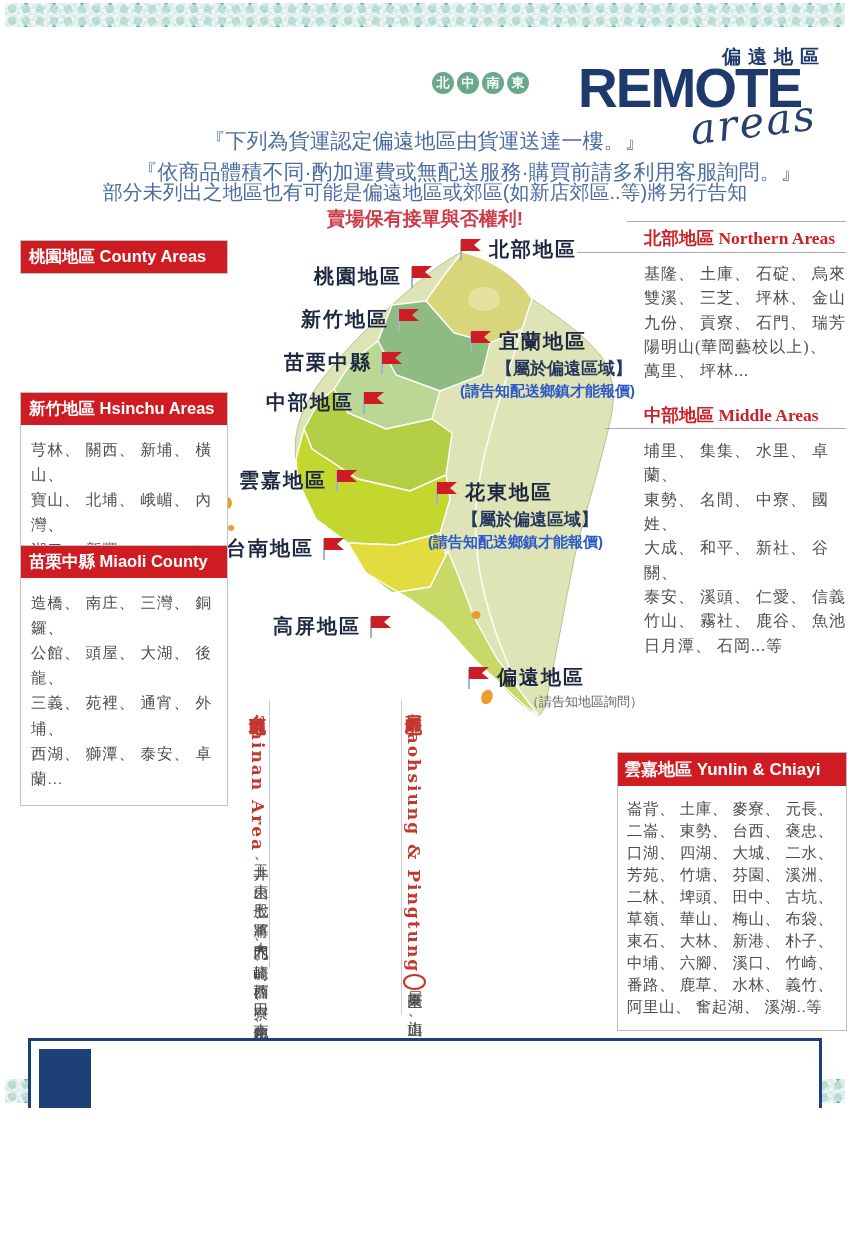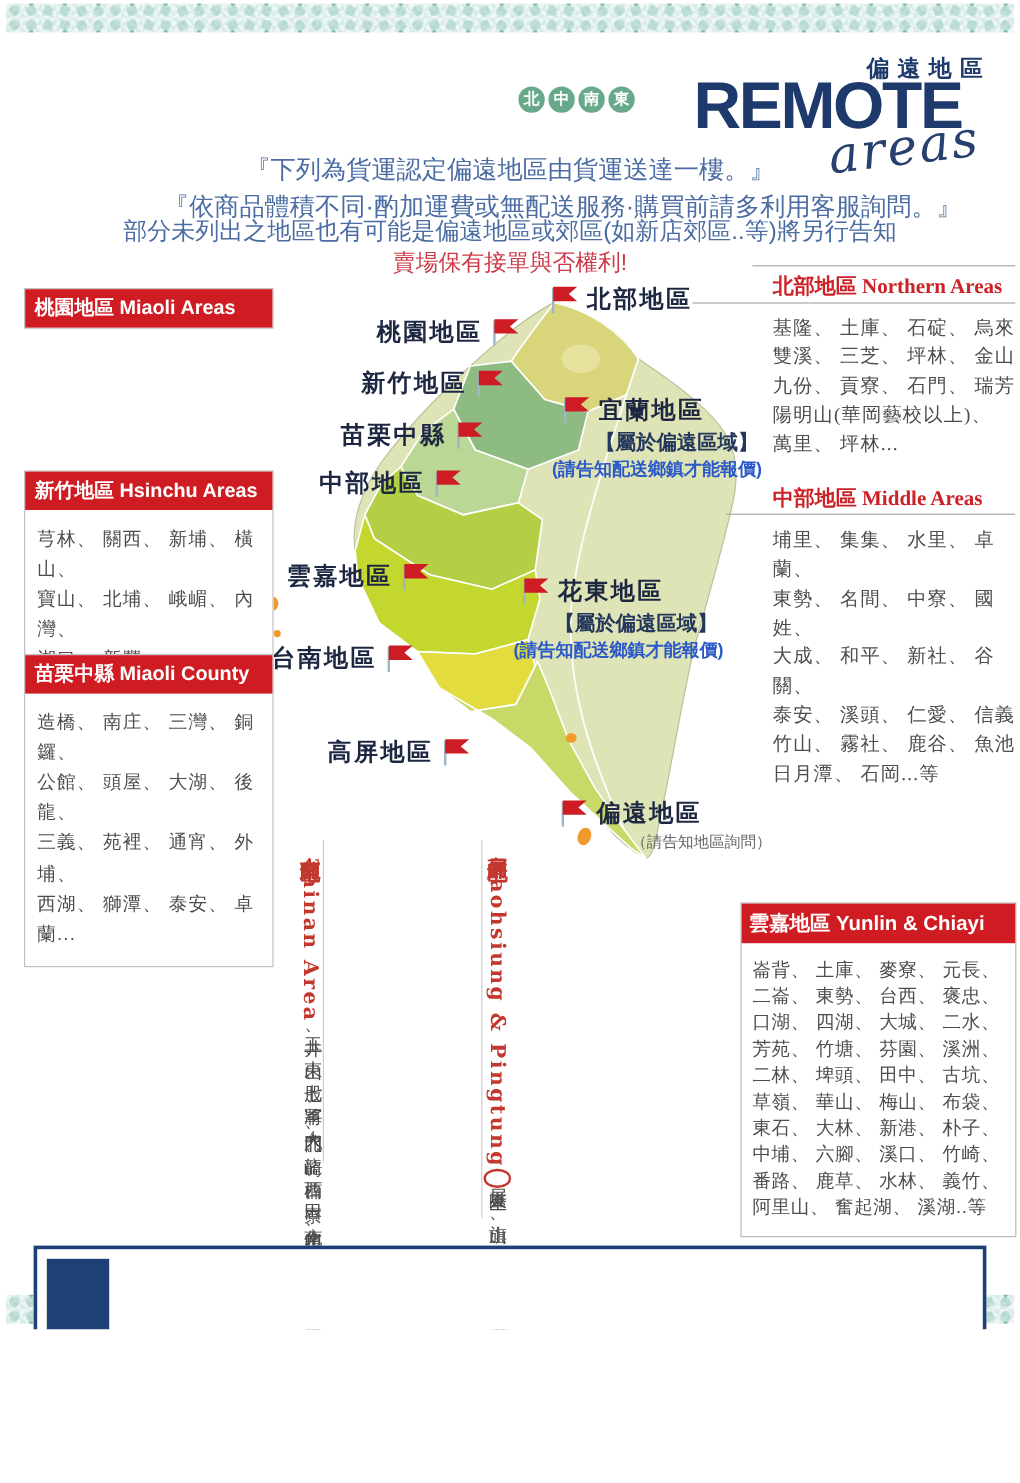--- a/index.html
+++ b/index.html
@@ -29,21 +29,21 @@
              letter-spacing:2px;}
   .badges{position:absolute;left:432px;top:72px;display:flex;gap:3px;}
   .badge{width:22px;height:22px;border-radius:50%;background:#68a98b;color:#fff;
          font-size:13px;font-weight:bold;display:flex;align-items:center;justify-content:center;}
 
   
   .intro{position:absolute;left:0;width:850px;text-align:center;color:#4b6da3;}
   .intro1{top:127px;font-size:21px;}
   .intro2{top:158px;font-size:21px;padding-left:44px;}
   .intro3{top:179px;font-size:20px;}
-  .intro4{top:206px;font-size:19px;font-weight:normal;color:#cc3b47;}
+  .intro4{top:206px;font-size:19px;font-weight:bold;color:#cc3b47;}
 
   
   .lbox{position:absolute;left:20px;width:206px;border:1px solid #c2c2c2;background:#fff;}
   .lbox-hd{background:#cf1c23;color:#fff;font-weight:bold;font-size:16.5px;
            padding:5px 8px;letter-spacing:0px;}
   .lbox-bd{padding:12px 8px 14px 10px;font-size:15.5px;color:#4d4d4d;line-height:1.62;
            letter-spacing:1px;}
   #lbox-0{top:240px;}
   #lbox-1{top:392px;}
   #lbox-2{top:545px;}
@@ -257,21 +257,21 @@
           <path d="M3,2 L23,2 L16,8 L23,14 L3,14 Z" fill="#ce1c24"></path>
         </svg>
       <span class="mlabel-text">偏遠地區</span>
     </div>
     <div class="mnote2 gray" style="margin-left:60px;">（請告知地區詢問）</div>
   </div>
 
   <div class="lbox" id="lbox-0">
     <div class="lbox-hd">
       <span>桃園地區</span>
-      <span>Miaoli Areas</span>
+      <span>County Areas</span>
     </div>
   </div>
   <div class="lbox" id="lbox-1">
     <div class="lbox-hd">
       <span>新竹地區</span>
       <span>Hsinchu Areas</span>
     </div>
     <div class="lbox-bd">芎林、 關西、 新埔、 橫山、<br>寶山、 北埔、 峨嵋、 內灣、<br>湖口、 新豐...</div>
   </div>
   <div class="lbox" id="lbox-2">

